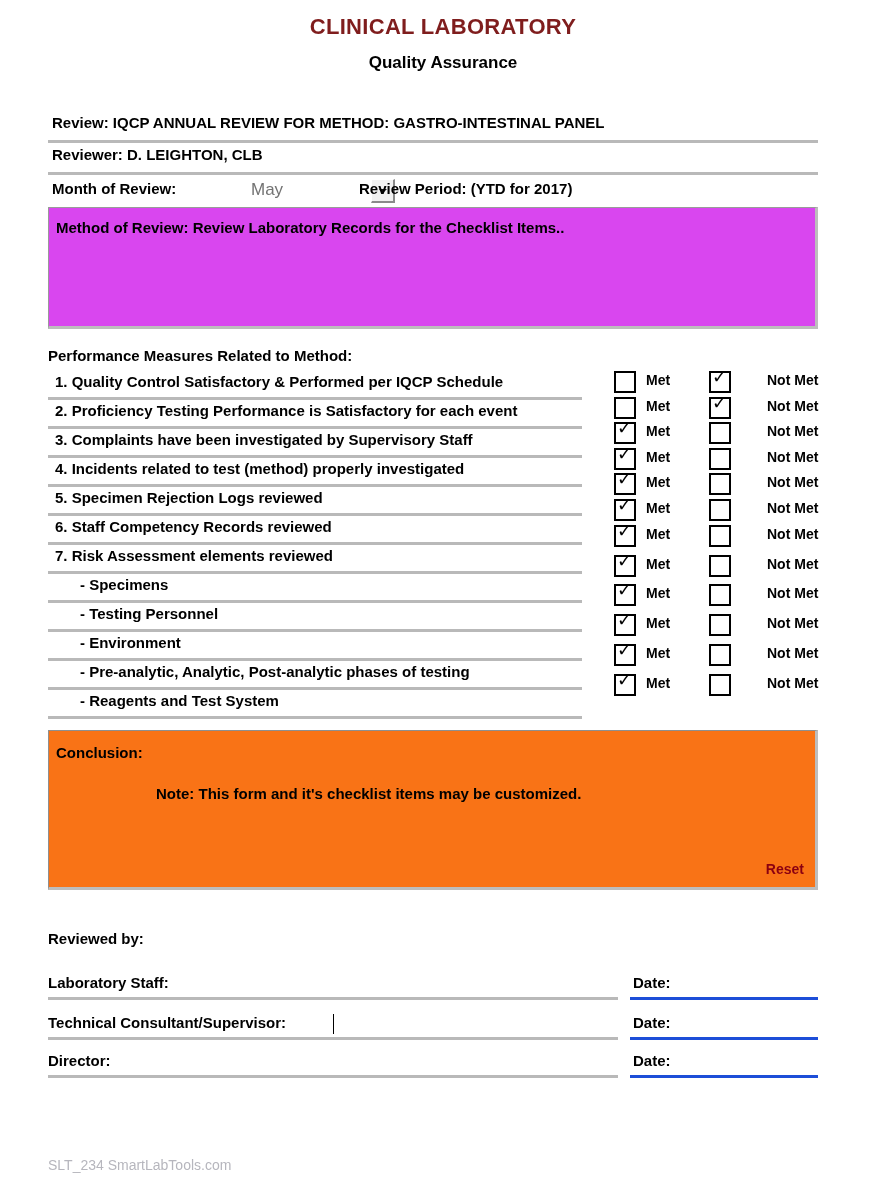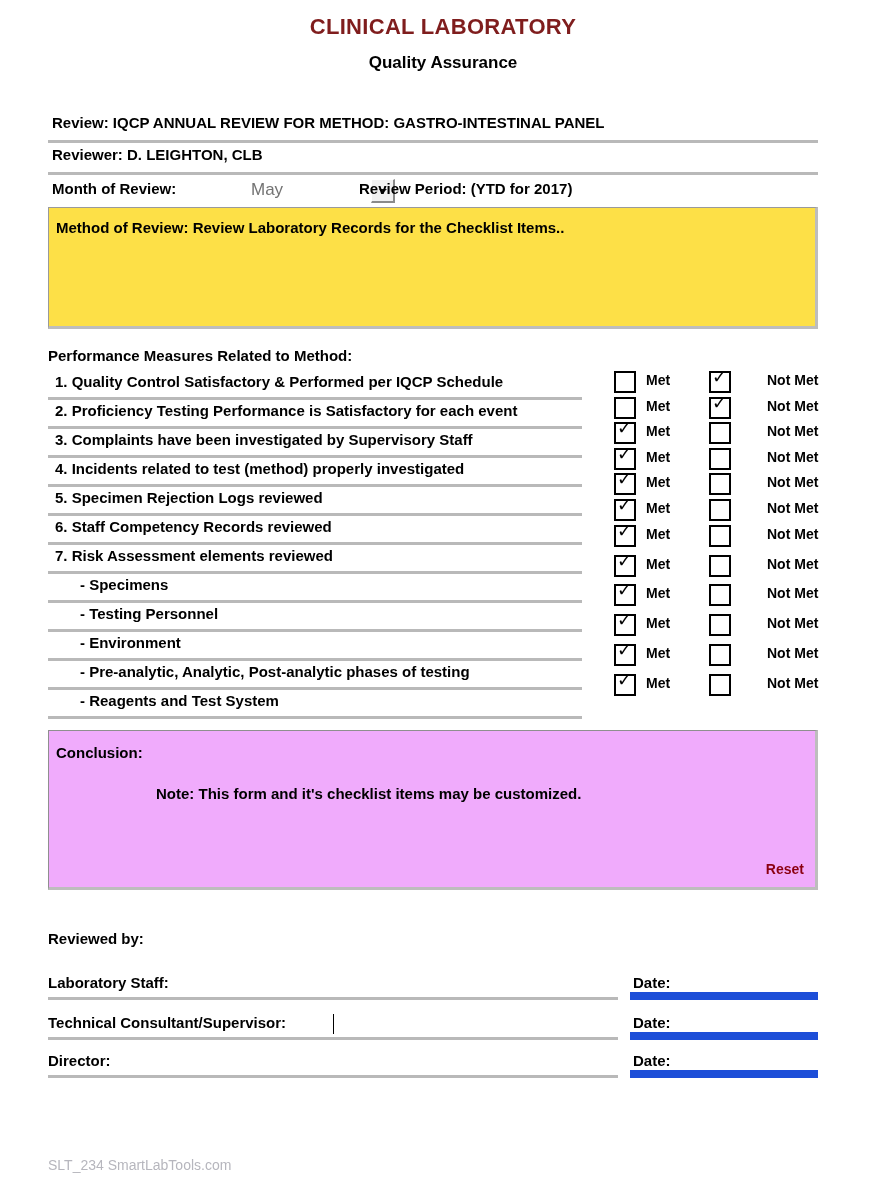--- a/index.html
+++ b/index.html
@@ -117,21 +117,21 @@
   .method-box {
     position: absolute;
     left: 48px;
     top: 207px;
     width: 770px;
     height: 122px;
     box-sizing: border-box;
     border: 1px solid #9a9a9a;
     border-right: 3px solid #bdbdbd;
     border-bottom: 3px solid #bdbdbd;
-    background: #fde047;
+    background: #d946ef;
     text-decoration: underline;
   }
   .method-box .mtext {
     position: absolute;
     left: 7px;
     top: 11px;
     font-size: 15px;
     font-weight: bold;
     white-space: nowrap;
   }
@@ -213,21 +213,21 @@
   .concl-box {
     position: absolute;
     left: 48px;
     top: 730px;
     width: 770px;
     height: 160px;
     box-sizing: border-box;
     border: 1px solid #8f8f8f;
     border-right: 3px solid #bdbdbd;
     border-bottom: 3px solid #bdbdbd;
-    background: #f0abfc;
+    background: #f97316;
   }
   .concl-box .ctitle {
     position: absolute;
     left: 7px;
     top: 13px;
     font-size: 15px;
     font-weight: bold;
   }
   .concl-box .cnote {
     position: absolute;
@@ -267,21 +267,21 @@
     left: 0px; top: 2px;
     font-size: 15px;
     font-weight: bold;
     white-space: nowrap;
   }
   .sig-date {
     position: absolute;
     left: 630px;
     width: 188px;
     height: 28px;
-    border-bottom: 8px solid #1d4ed8;
+    border-bottom: 3px solid #1d4ed8;
     box-sizing: border-box;
   }
   .sig-date .txt {
     position: absolute;
     left: 3px; top: 2px;
     font-size: 15px;
     font-weight: bold;
   }
   .caret-bar {
     position: absolute;

